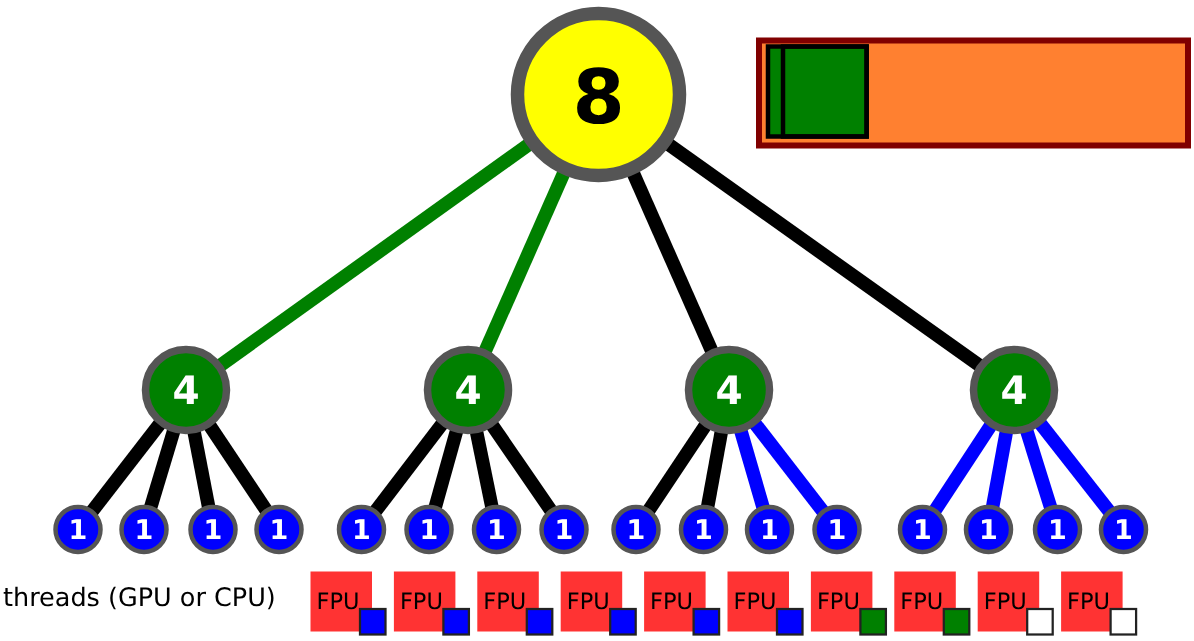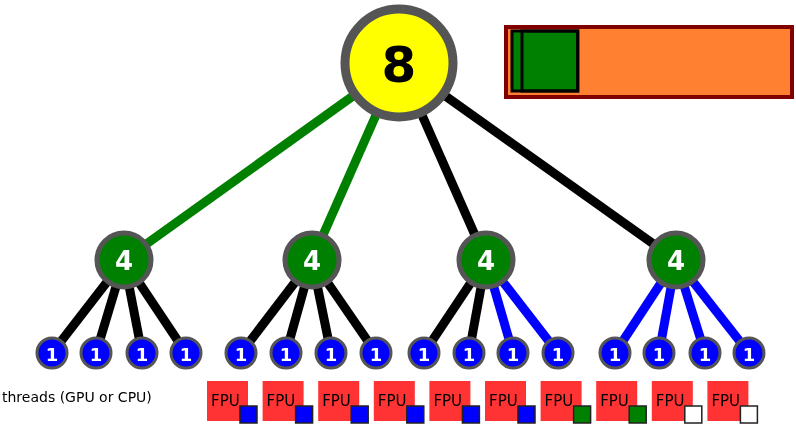--- a/index.html
+++ b/index.html
@@ -1,19 +1,19 @@
 <!DOCTYPE html>
 <html><head>
 <meta charset="utf-8">
 <style>
   html, body { margin: 0; padding: 0; background: #ffffff; }
   body { width: 796px; height: 427px; position: relative; overflow: hidden; font-family: "DejaVu Sans", sans-serif; }
   svg { position: absolute; left: 0; top: 0; }
   .node-label { font-family: "DejaVu Sans", sans-serif; font-weight: bold; text-anchor: middle; dominant-baseline: central; }
-  .threads-label { position: absolute; left: 2px; top: 389px; font-size: 14px; color: #000; white-space: nowrap; }
+  .threads-label { position: absolute; left: 2px; top: 389px; font-size: 17px; color: #000; white-space: nowrap; }
   .fpu-label { font-family: "DejaVu Sans", sans-serif; font-size: 15px; fill: #000; }
 </style>
 </head>
 <body>
 
 <svg id="diagram" width="796" height="427" viewBox="0 0 796 427">
   <g id="edges">
       <line x1="399" y1="63" x2="124" y2="260" stroke="#008000" stroke-width="9"></line>
       <line x1="399" y1="63" x2="312" y2="260" stroke="#008000" stroke-width="9"></line>
       <line x1="399" y1="63" x2="486" y2="260" stroke="#000000" stroke-width="9"></line>

